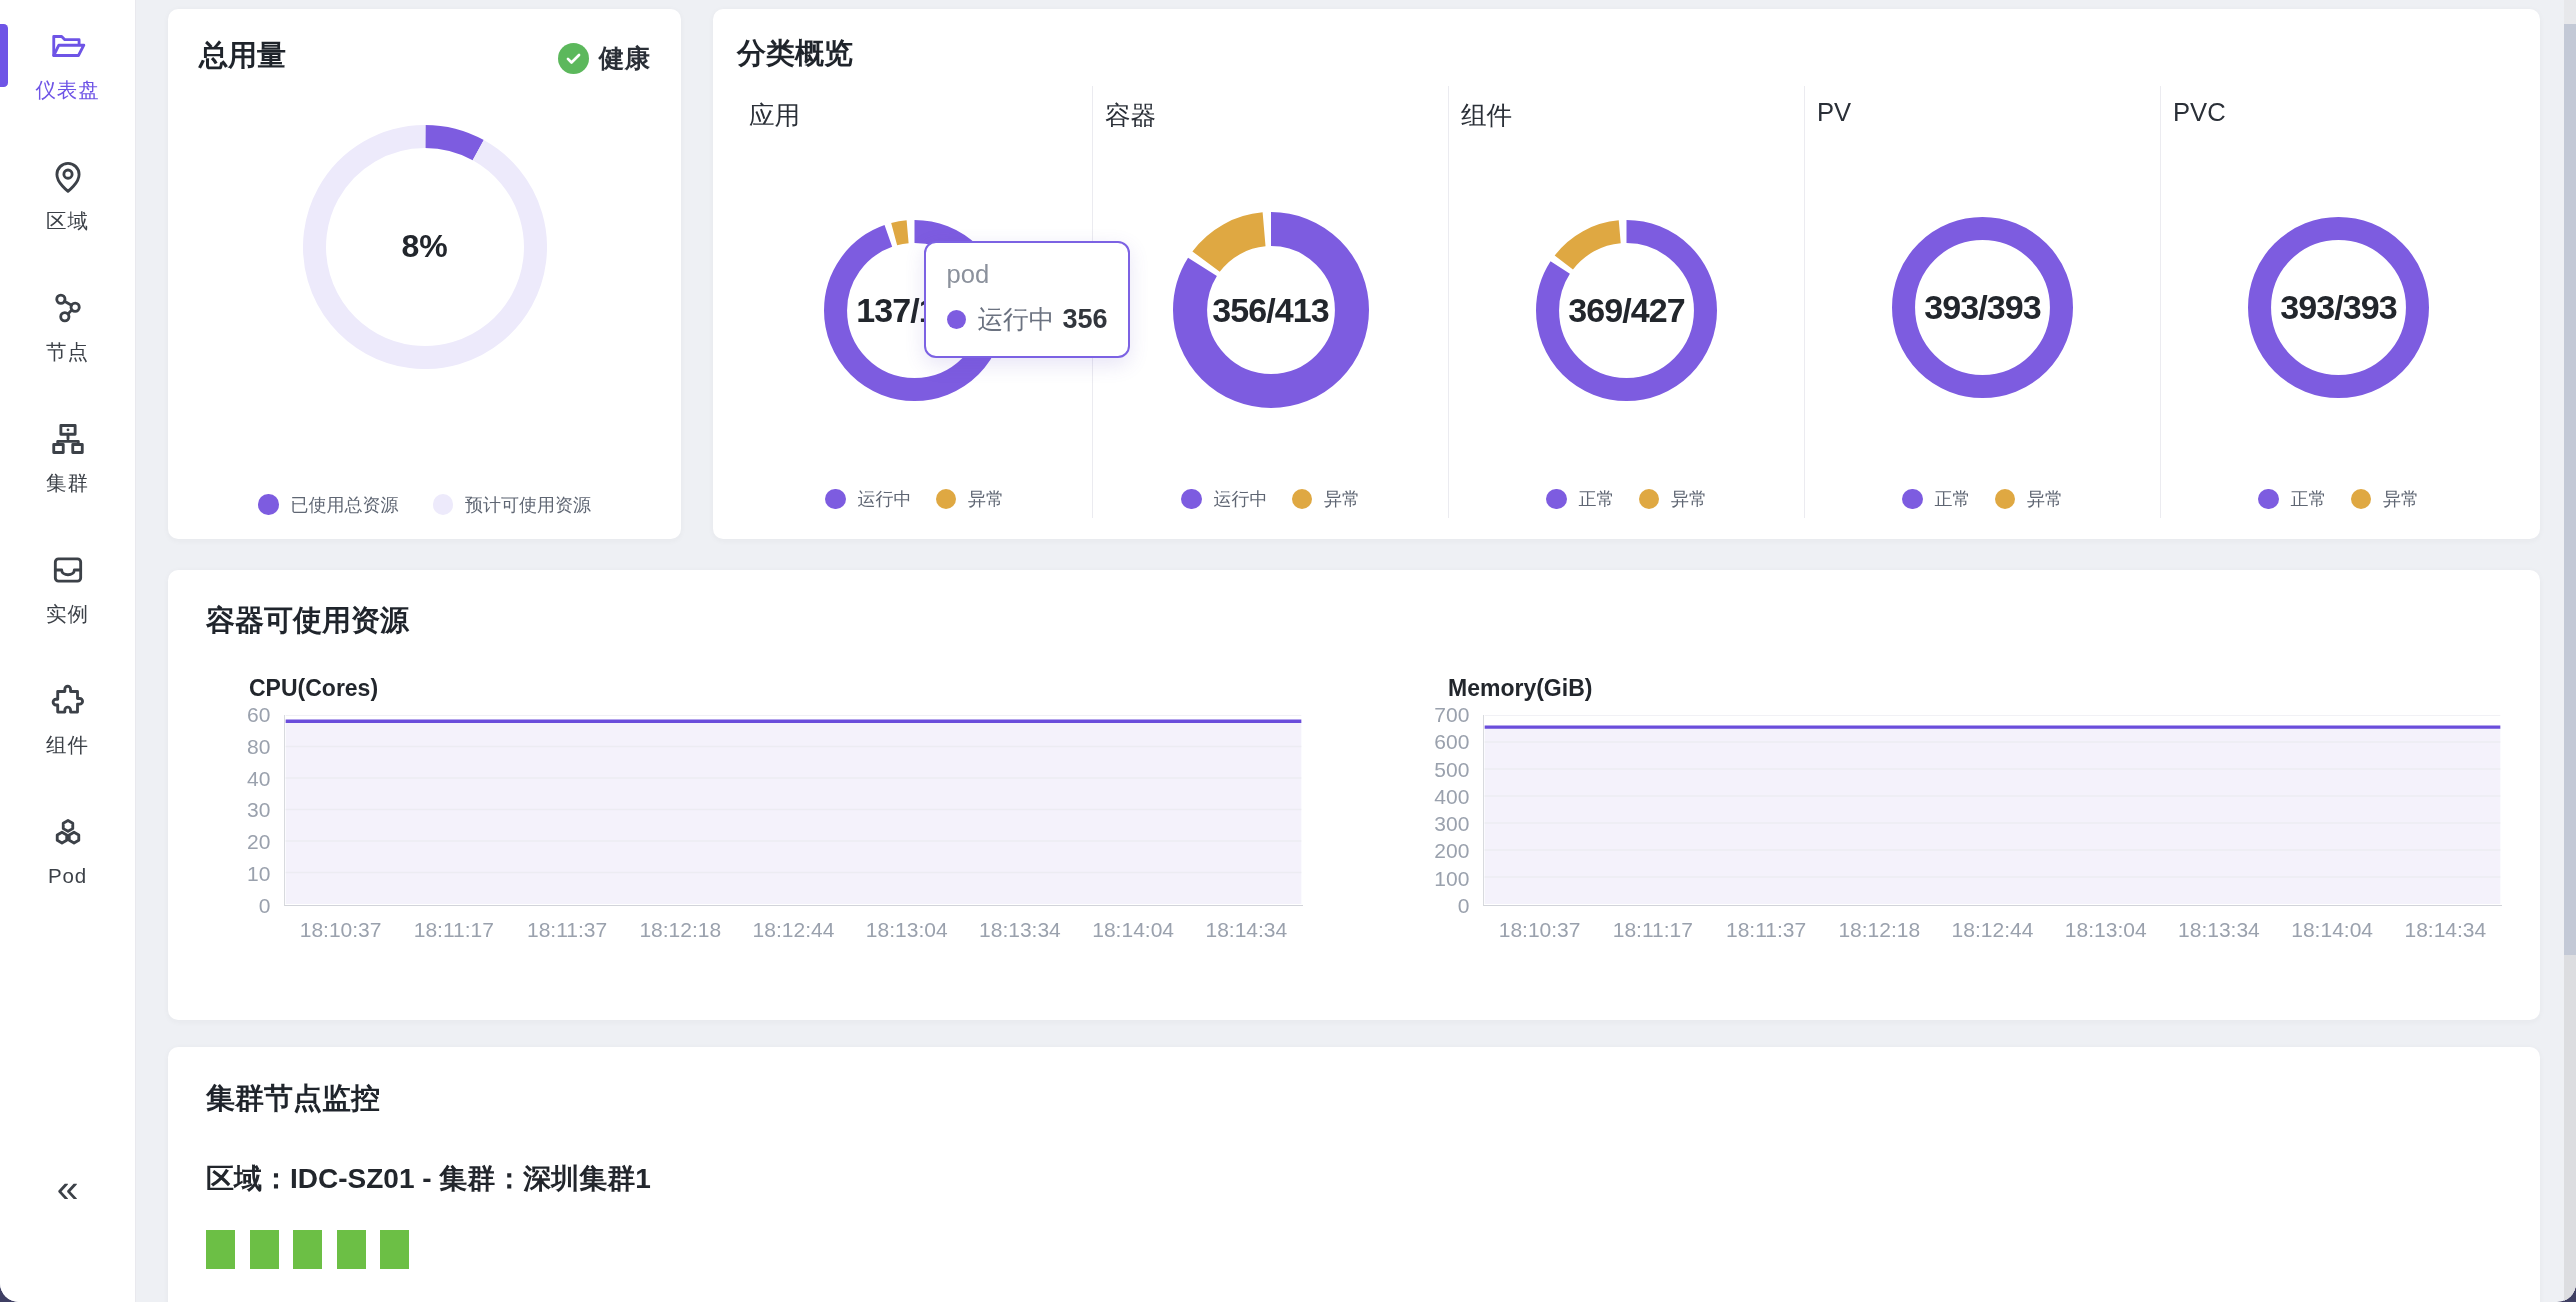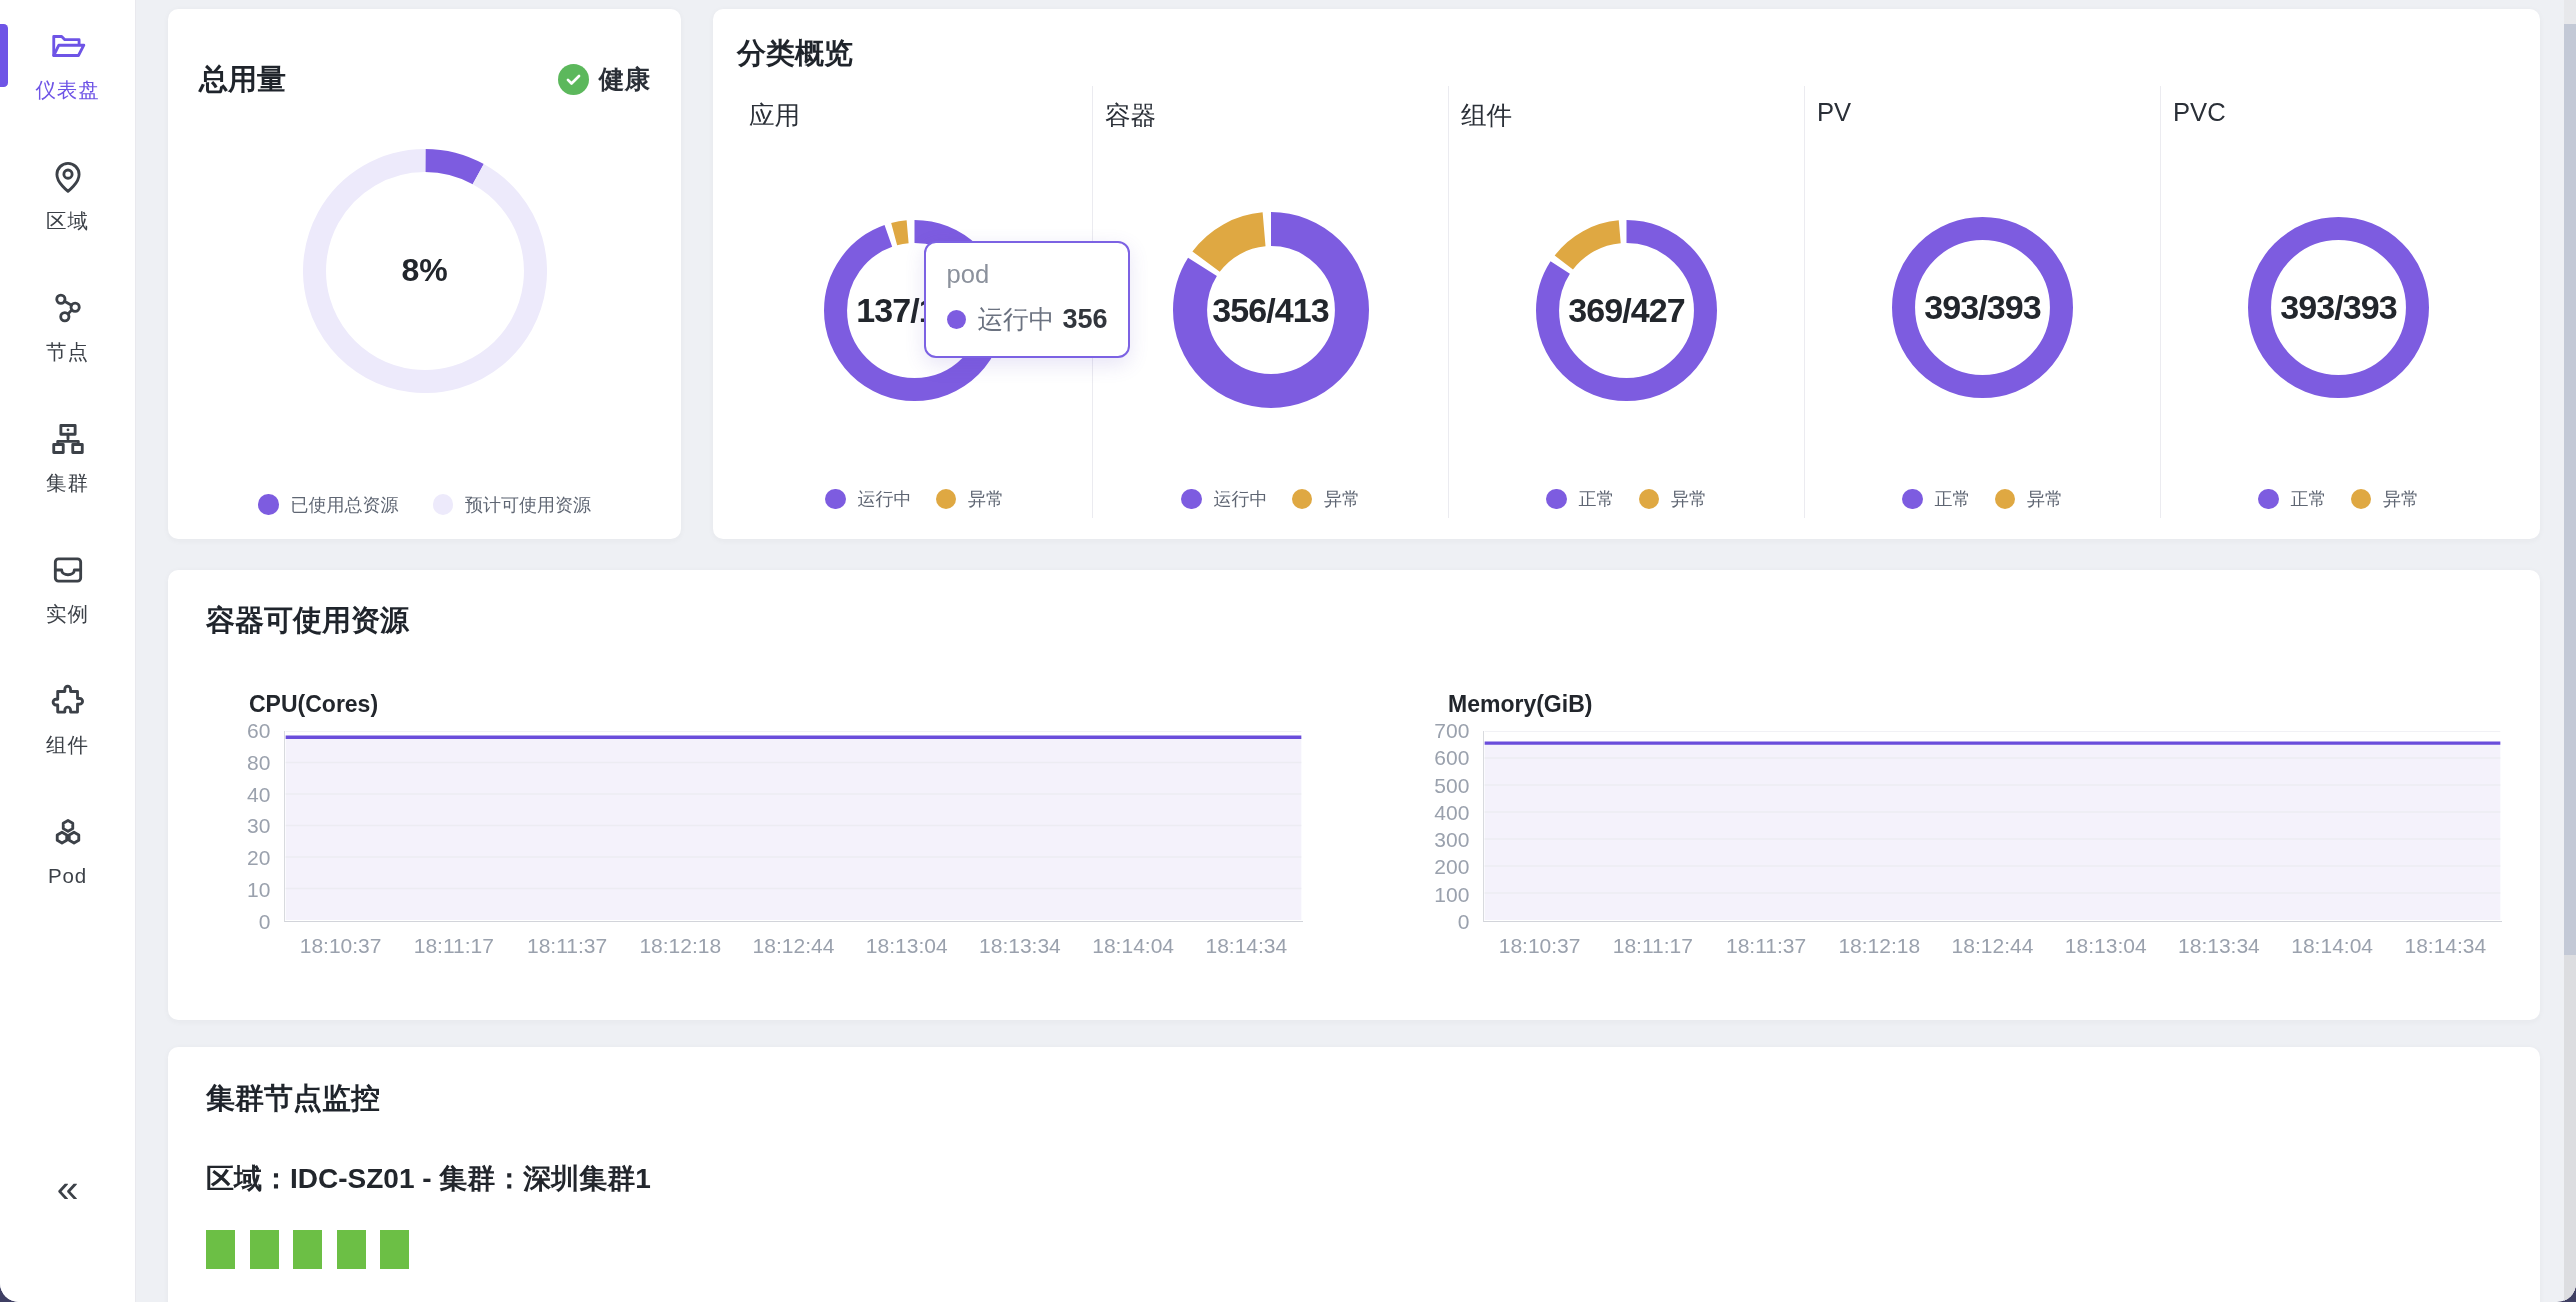--- a/index.html
+++ b/index.html
@@ -49,21 +49,21 @@
   .card{
     background:#ffffff; border-radius:10.2px;
     box-shadow:0 1.7px 6.8px rgba(40,44,60,.04);
   }
   .card-title{ font-size:29px; font-weight:700; color:#1f242b; }
   
   .card-total{
     width:513px; height:530px; padding:27px 31px 22px 31px;
     display:flex; flex-direction:column;
   }
-  .total-head{ display:flex; align-items:center; justify-content:space-between;margin-top:24px; }
+  .total-head{ display:flex; align-items:flex-end; justify-content:space-between; }
   .badge{ display:flex; align-items:center; gap:10.2px; }
   .badge-circle{
     width:31px; height:31px; border-radius:50%; background:#5cb85c;
     display:flex; align-items:center; justify-content:center;
   }
   .badge-circle svg{ stroke:#fff; }
   .badge-text{ font-size:25.6px; font-weight:600; color:#2a2f37; }
   .donut-wrap{ position:relative; margin:49px auto 0 auto; }
   .donut-center{
     position:absolute; inset:0; display:flex; align-items:center; justify-content:center;
@@ -99,21 +99,21 @@
     box-shadow:0 6.8px 20.5px rgba(90,70,190,.14);
     padding:17px 20.5px 19px 20.5px; z-index:9;
   }
   .tooltip .tt-title{ font-size:25.6px; color:#8b919c; }
   .tooltip .tt-row{ margin-top:13.6px; display:flex; align-items:center; }
   .tooltip .tt-dot{ width:19px; height:19px; border-radius:50%; margin-right:12px; flex-shrink:0;}
   .tooltip .tt-label{ font-size:25.6px; color:#6b7280; }
   .tooltip .tt-value{ margin-left:auto; font-size:27px; font-weight:700; color:#32363d; }
   
   .card-resources{ width:100%; height:450px; margin-top:31px; padding:31px 38px 8.5px 38px; }
-  .charts-row{ display:flex; margin-top:50px; gap:102px; }
+  .charts-row{ display:flex; margin-top:34px; gap:102px; }
   .chart{ flex:1; }
   .chart-title{ font-size:23px; font-weight:600; color:#22262c; margin-left:43px; margin-bottom:13.6px; }
   .chart-body{ display:flex; }
   .y-axis{ position:relative; width:78px; height:191px; flex-shrink:0; }
   .y-axis span{
     position:absolute; right:13.6px; transform:translateY(-50%);
     font-size:21px; color:#9aa1ad;
   }
   .plot{
     position:relative; flex:1; height:191px;

